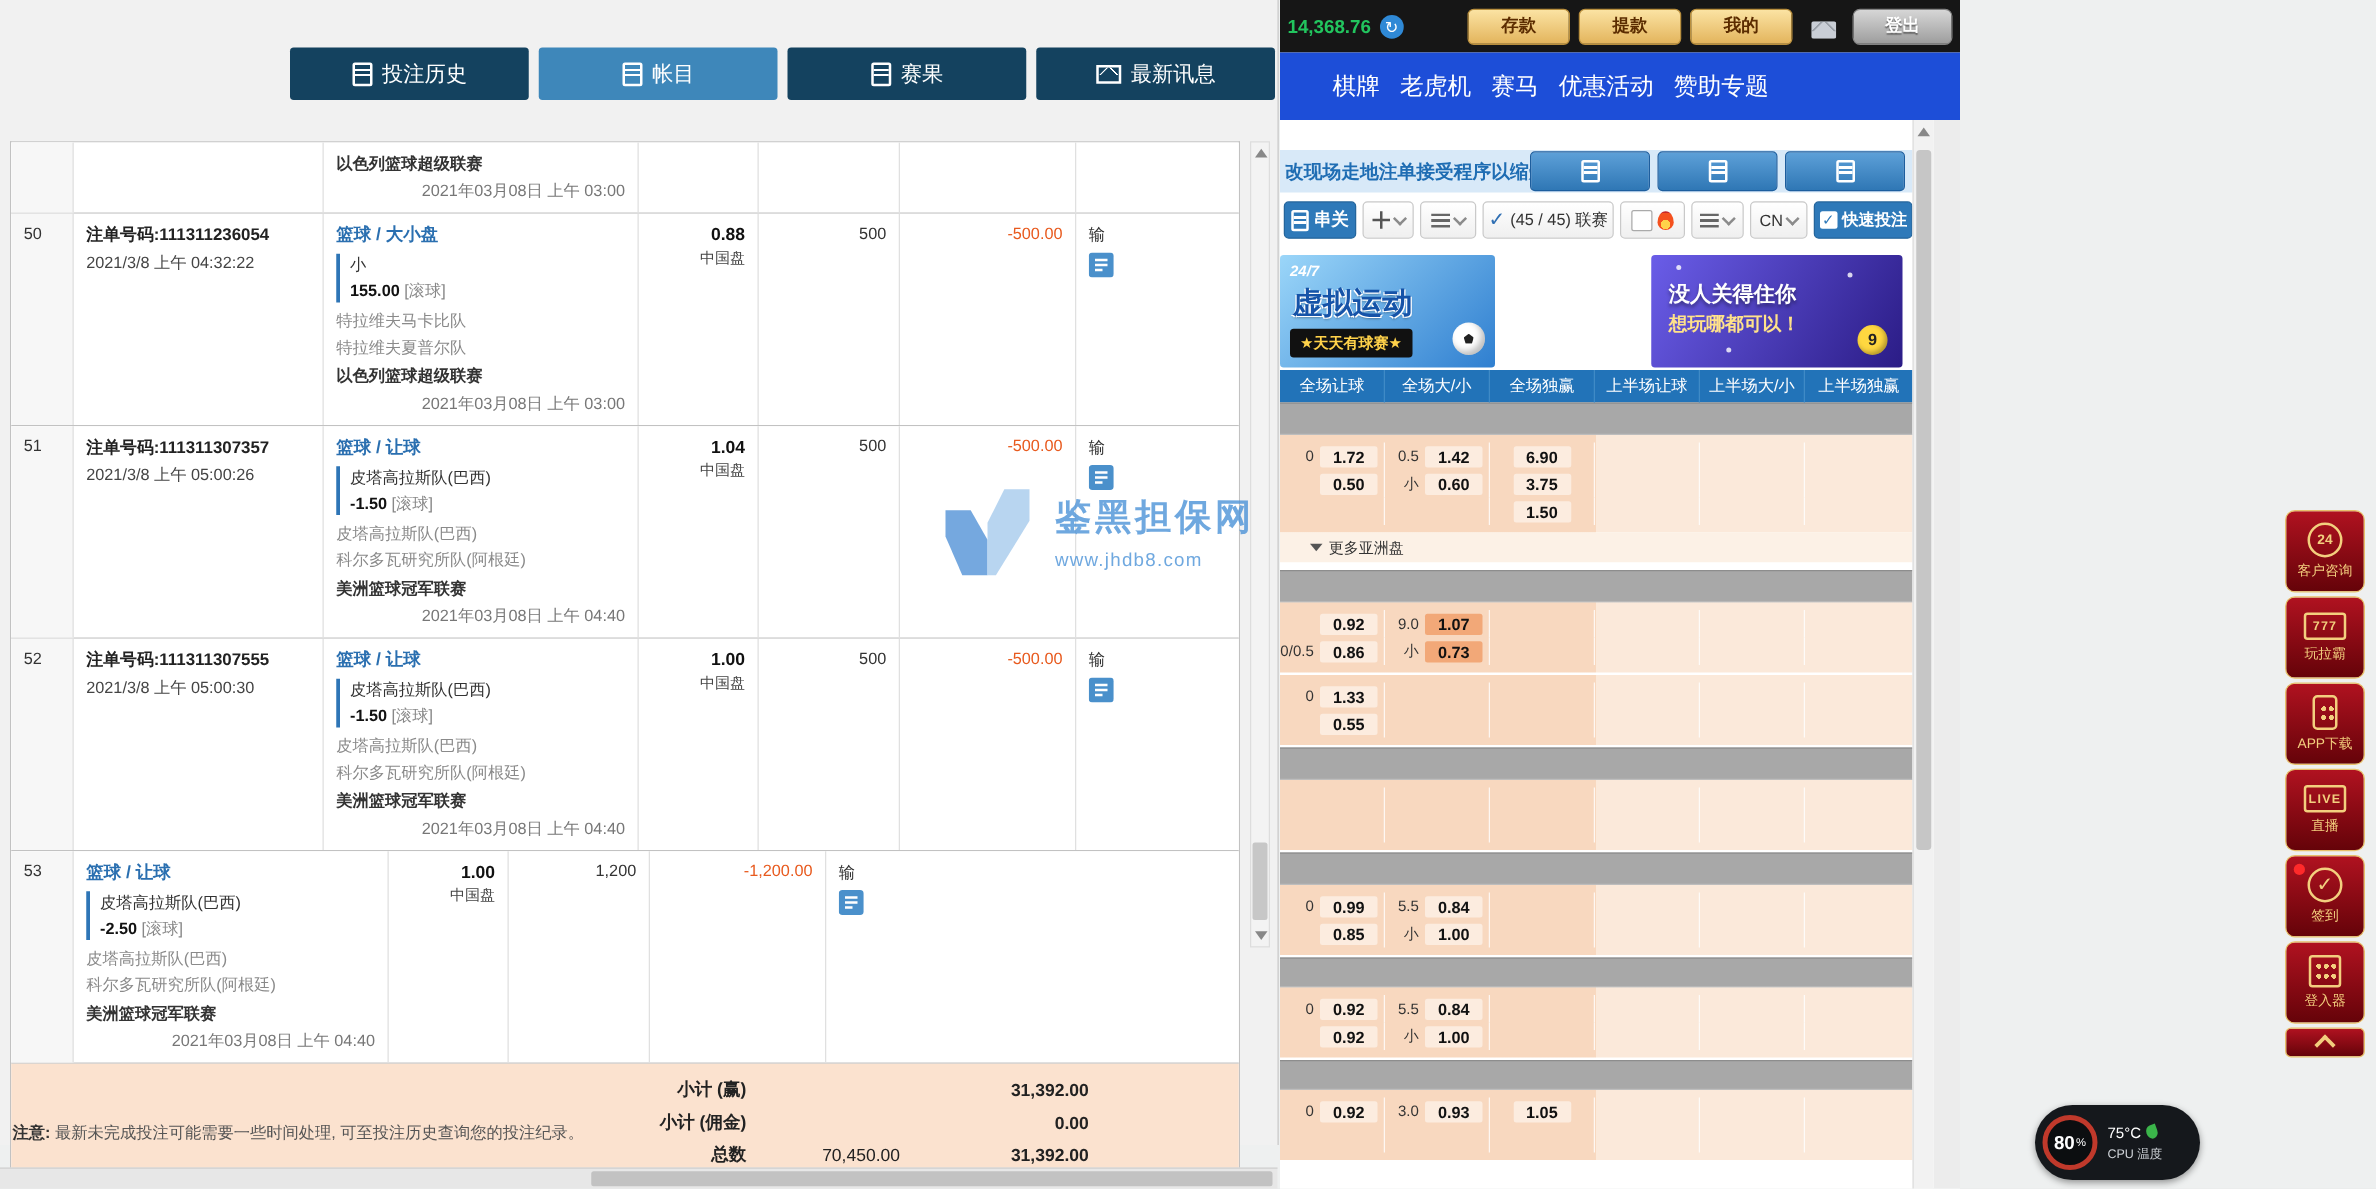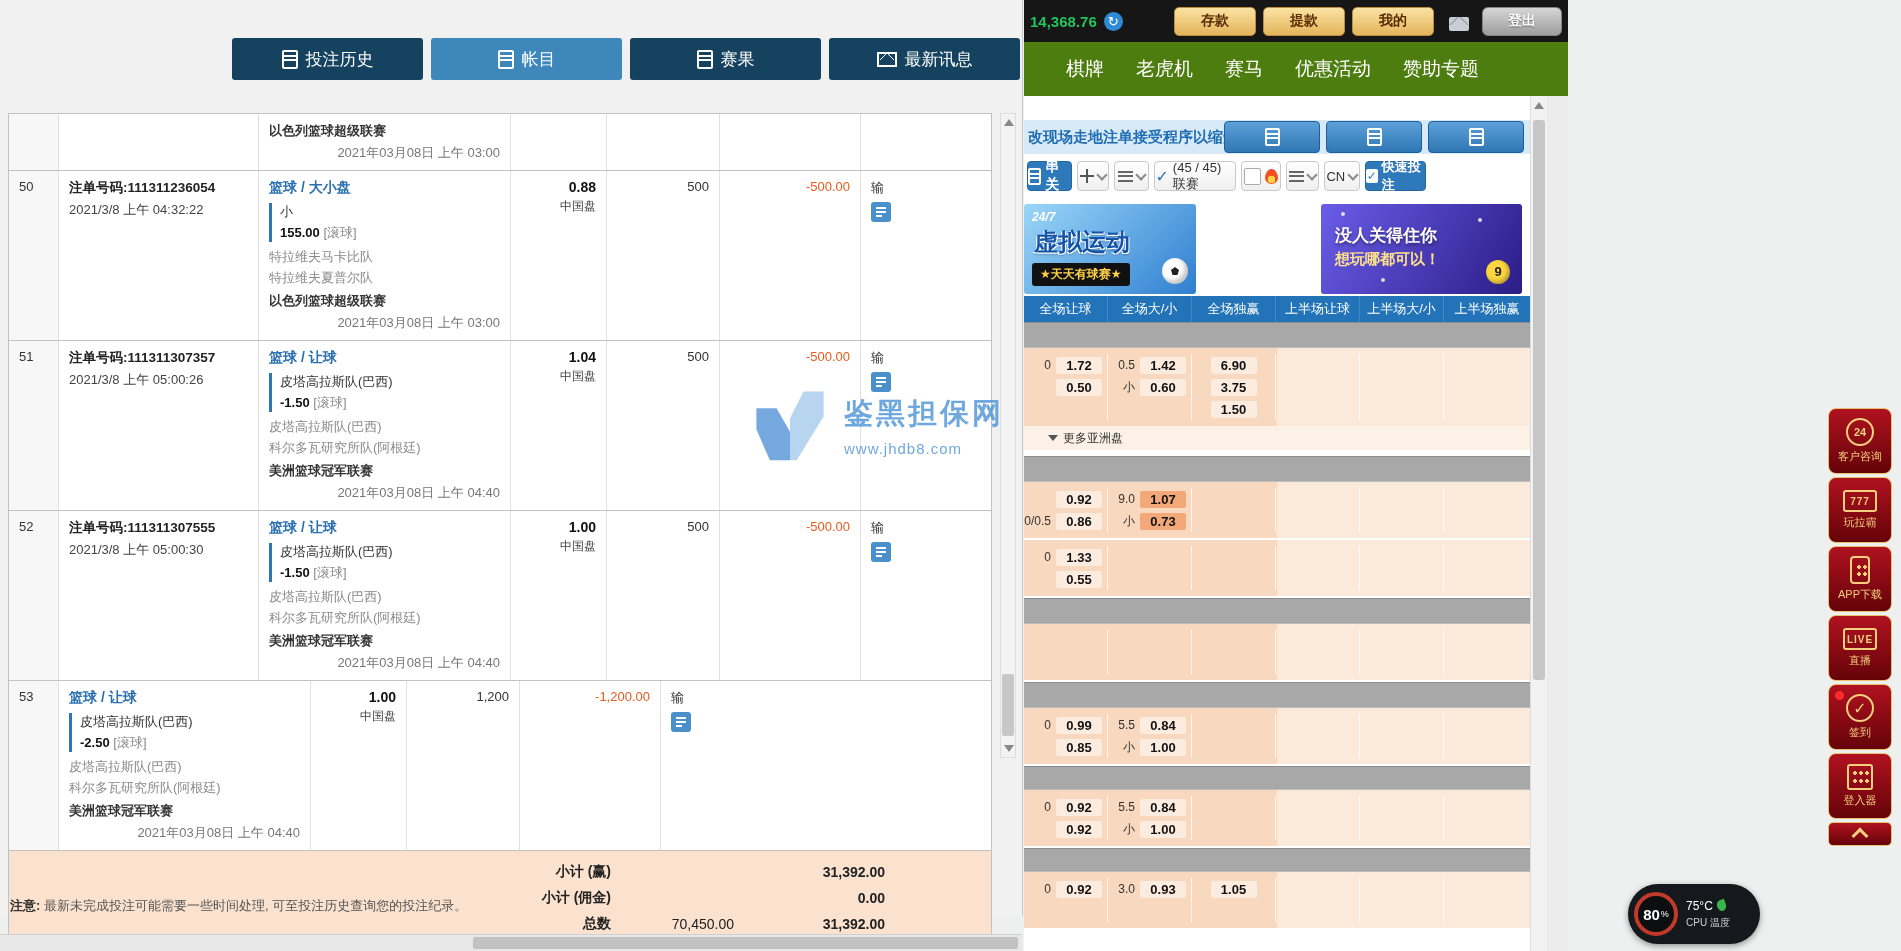--- a/index.html
+++ b/index.html
@@ -34,21 +34,21 @@
   .line{font-weight:bold;color:#111;}
   .live{color:#888;}
   .team{color:#8a8a8a;margin-top:3px;}
   .lg{color:#333;font-weight:bold;margin-top:5px;}
   .evt{color:#777;margin-top:4px;text-align:right;}
   .ov{font-weight:bold;color:#111;font-size:14px;}
   .ot{color:#444;font-size:12px;margin-top:3px;}
   .note-ic{width:20px;height:20px;background:#4a90cb;border-radius:3px;margin-top:5px;cursor:pointer;
     background-image:linear-gradient(#fff 0 0),linear-gradient(#fff 0 0),linear-gradient(#fff 0 0);
     background-size:10px 2px,10px 2px,6px 2px;background-position:5px 5px,5px 9px,5px 13px;background-repeat:no-repeat;}
-  .totals{background:#fbe2cf;padding:8px 14px;border-bottom:1px solid #c2410c;}
+  .totals{background:#fbe2cf;padding:8px 0;border-bottom:1px solid #c2410c;}
   .trow{display:flex;height:26px;align-items:center;font-weight:bold;font-size:14px;color:#222;}
   .tlabel{flex:0 0 588px;text-align:right;padding-right:10px;}
   .tstake{flex:0 0 113px;text-align:right;padding-right:10px;}
   .tval{flex:0 0 141px;text-align:right;padding-right:10px;}
   .lp-note{position:absolute;left:10px;top:897px;font-size:13px;color:#555;}
   .lp-note b{color:#333;}
 
   
   .wm{position:absolute;left:748px;top:383px;display:flex;align-items:center;gap:12px;opacity:.8;z-index:5;pointer-events:none;}
   .wm-logo{width:84px;height:84px;}
@@ -68,30 +68,30 @@
   
   .rp{position:absolute;left:1024px;top:0;width:544px;height:951px;background:#ffffff;}
   .rp-top{position:absolute;left:0;top:0;width:544px;height:42px;background:#161616;display:flex;align-items:center;gap:7px;padding:0 6px;box-sizing:border-box;}
   .balance{color:#22c55e;font-weight:bold;font-size:15px;}
   .refresh{width:19px;height:19px;border-radius:50%;background:#2f89d6;color:#fff;font-size:13px;line-height:19px;text-align:center;cursor:pointer;}
   .goldbtn{width:80px;height:27px;border-radius:5px;background:linear-gradient(#fbe3a3,#e3b45c);border:1px solid #b98f3e;color:#5b2c00;font-weight:bold;font-size:14px;display:flex;align-items:center;justify-content:center;cursor:pointer;}
   .msg{position:relative;width:26px;height:20px;margin-left:2px;cursor:pointer;}
   .msg .env{position:absolute;right:0;bottom:0;width:20px;height:14px;background:#c9ced6;border-radius:2px;background-image:linear-gradient(135deg,transparent 44%,#9aa0a8 45% 55%,transparent 56%),linear-gradient(225deg,transparent 44%,#9aa0a8 45% 55%,transparent 56%);background-size:10px 8px;background-position:left top,right top;background-repeat:no-repeat;}
   .badge{position:absolute;left:-8px;top:-9px;min-width:20px;height:20px;border-radius:50%;background:#15803d;color:#fff;font-size:11px;font-weight:bold;line-height:20px;text-align:center;margin-top:48px;}
   .graybtn{width:78px;height:27px;border-radius:6px;background:linear-gradient(#d6d6d6,#9d9d9d);border:1px solid #848484;color:#fff;font-weight:bold;font-size:14px;display:flex;align-items:center;justify-content:center;margin-left:6px;cursor:pointer;text-shadow:0 1px 1px #666;}
-  .rp-nav{position:absolute;left:0;top:42px;width:544px;height:54px;background:#4d7c0f;display:flex;align-items:center;gap:32px;padding-left:42px;box-sizing:border-box;}
+  .rp-nav{position:absolute;left:0;top:42px;width:544px;height:54px;background:#1d4ed8;display:flex;align-items:center;gap:16px;padding-left:42px;box-sizing:border-box;}
   .rp-nav .nv{color:#fff;font-size:19px;cursor:pointer;white-space:nowrap;}
 
   .rp-content{position:absolute;left:0;top:96px;width:506px;height:855px;background:#fff;}
   .marquee{position:absolute;left:0;top:24px;width:506px;height:34px;background:#d8e9f8;display:flex;align-items:center;}
   .mq-text{color:#1f6db3;font-weight:bold;font-size:15px;padding-left:4px;white-space:nowrap;overflow:hidden;flex:1 1 auto;}
   .mq-btn{flex:0 0 94px;height:30px;margin-right:6px;border-radius:4px;background:linear-gradient(#5da0d8,#2f77b5);border:1px solid #1d5e9e;display:flex;align-items:center;justify-content:center;cursor:pointer;}
   .mq-ic{width:11px;height:14px;border:2px solid #fff;border-radius:2px;background:linear-gradient(transparent 0 3px,#fff 3px 5px,transparent 5px 7px,#fff 7px 9px,transparent 9px);}
 
-  .toolbar{position:absolute;left:0;top:62px;width:402px;height:36px;display:flex;align-items:center;gap:5px;padding-left:3px;box-sizing:border-box;justify-content:space-between;}
+  .toolbar{position:absolute;left:0;top:62px;width:506px;height:36px;display:flex;align-items:center;gap:5px;padding-left:3px;box-sizing:border-box;justify-content:space-between;}
   .tb{height:30px;border-radius:4px;border:1px solid #c9c9c9;background:linear-gradient(#ffffff,#efefef);display:flex;align-items:center;justify-content:center;gap:4px;box-sizing:border-box;cursor:pointer;font-size:13px;color:#333;}
   .tb-parlay{width:62px;background:#2e79b9;border-color:#24659c;color:#fff;font-weight:bold;font-size:14px;}
   .pico{width:10px;height:13px;border:2px solid #fff;border-radius:2px;background:linear-gradient(transparent 0 3px,#fff 3px 5px,transparent 5px 7px,#fff 7px 9px,transparent 9px);}
   .caret{width:6px;height:6px;border-right:2px solid #8b8b8b;border-bottom:2px solid #8b8b8b;transform:rotate(45deg);margin-top:-3px;}
   .ic-plus{position:relative;width:14px;height:14px;}
   .ic-plus::before,.ic-plus::after{content:"";position:absolute;background:#555;}
   .ic-plus::before{left:6px;top:0;width:2px;height:14px;}
   .ic-plus::after{left:0;top:6px;width:14px;height:2px;}
   .ic-bars{width:15px;height:11px;background:linear-gradient(#666 0 2px,transparent 2px 4.5px,#666 4.5px 6.5px,transparent 6.5px 9px,#666 9px 11px);}
   .ck{color:#2f6fb3;font-weight:bold;font-size:16px;}

